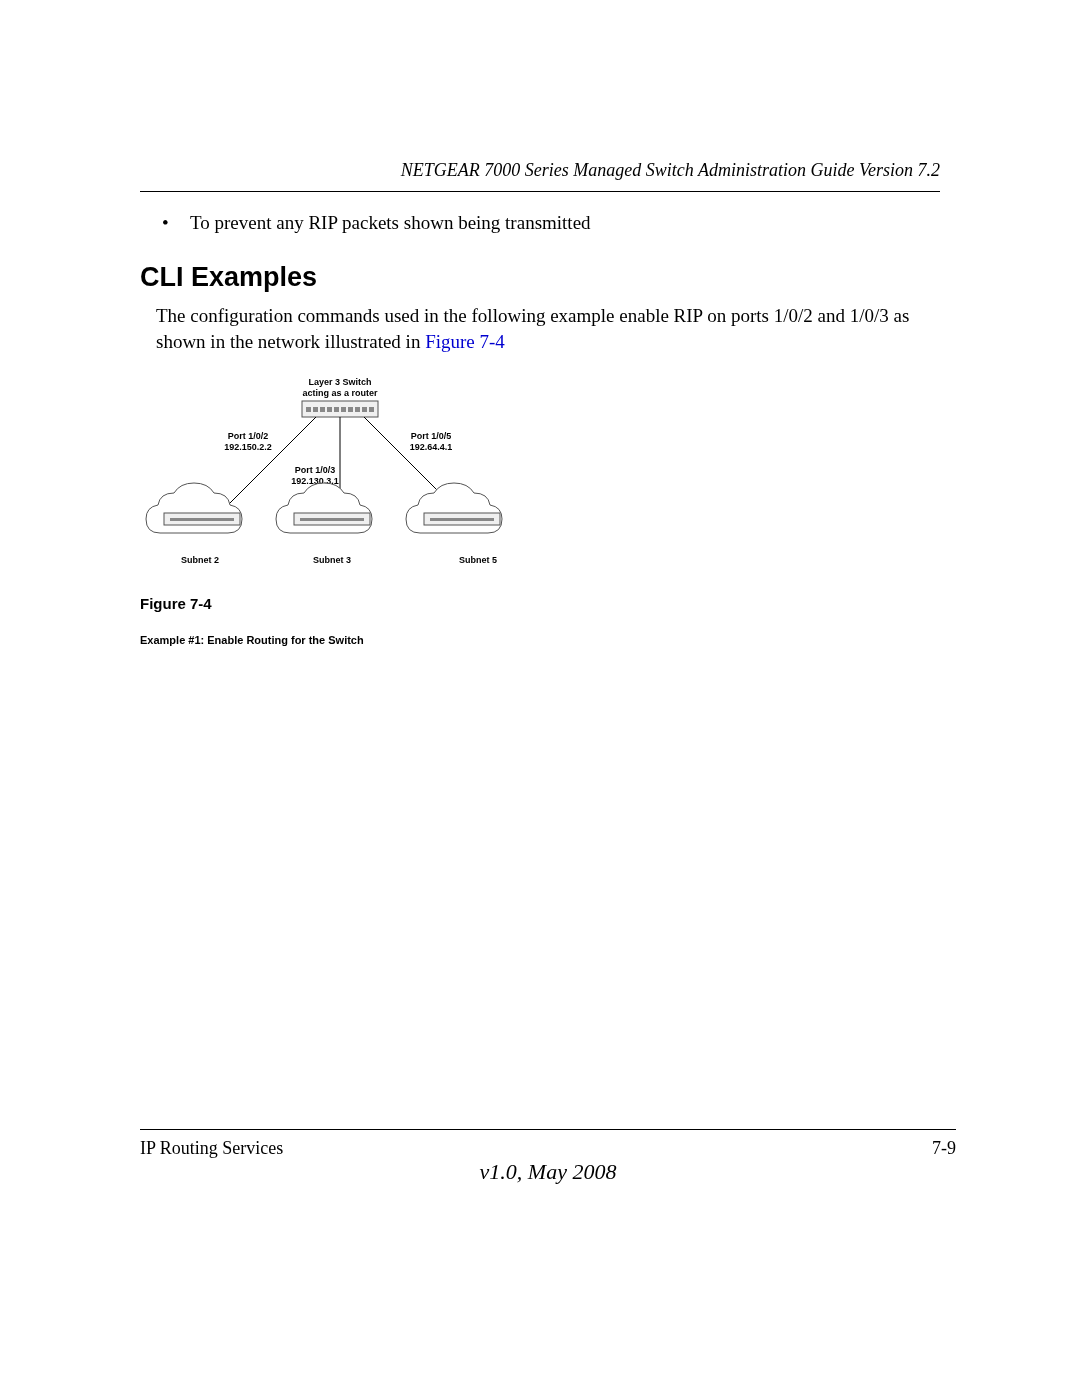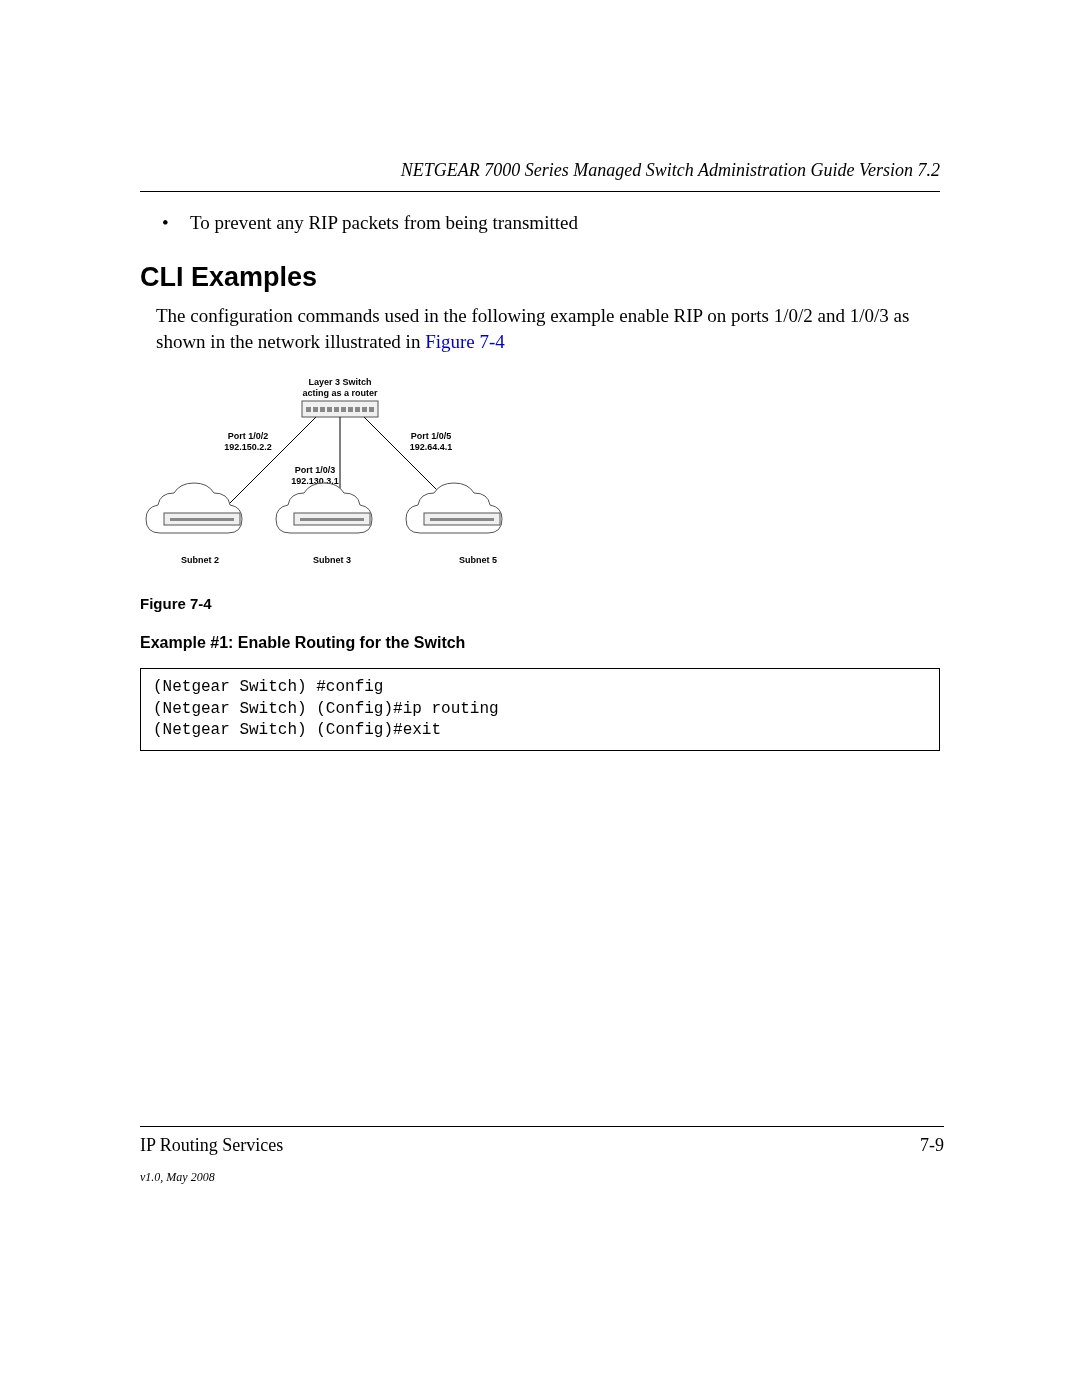--- a/index.html
+++ b/index.html
@@ -59,66 +59,65 @@
   .diagram-svg { display: block; }
   .figure-caption {
     font-family: Arial, Helvetica, sans-serif;
     font-weight: 700;
     font-size: 15px;
     margin: 12px 0 22px 0;
   }
   .example-title {
     font-family: Arial, Helvetica, sans-serif;
     font-weight: 700;
-    font-size: 16px;
+    font-size: 11px;
     margin: 18px 0 10px 0;
   }
   .code-block {
     border: 1px solid #000;
     padding: 8px 12px;
     font-family: "Courier New", Courier, monospace;
     font-size: 16px;
     line-height: 1.35;
     white-space: pre;
     margin-top: 16px;
   }
   .footer {
     position: absolute;
     left: 140px;
-    right: 136px;
+    right: 124px;
     bottom: 120px;
     font-family: Liberation Serif, serif;
   }
   .footer .hr-rule { margin-bottom: 8px; }
   .footer-row {
     display: flex;
     justify-content: space-between;
     font-size: 18px;
   }
   .footer-version {
-    text-align: left;
+    text-align: center;
     font-style: italic;
-    font-size: 12px;
-    margin-top: 14px;
+    font-size: 22px;
   }
   
   .dlabel { font-family: Arial, Helvetica, sans-serif; font-size: 9px; fill: #000; }
   .dlabel-c { text-anchor: middle; }
 </style>
 </head>
 <body>
 
 <div class="page">
 
   <div class="running-header">NETGEAR 7000 Series Managed Switch Administration Guide Version 7.2</div>
   <hr class="hr-rule">
 
   <div class="bullet-line">
     <span class="bullet-dot">•</span>
-    <span>To prevent any RIP packets from being transmitted</span>
+    <span>To prevent any RIP packets shown being transmitted</span>
   </div>
 
   <h2 class="section-title">CLI Examples</h2>
 
   <p class="body">
     <span>The configuration commands used in the following example enable RIP on ports 1/0/2 and 1/0/3 as shown in the network illustrated in </span><a class="xref" href="#">Figure 7-4</a>
   </p>
 
   <div class="figure-box">
     <svg class="diagram-svg" viewBox="0 0 400 210" width="400" height="210">
@@ -179,23 +178,20 @@
       <text class="dlabel dlabel-c" x="60" y="190">Subnet 2</text>
       <text class="dlabel dlabel-c" x="192" y="190">Subnet 3</text>
       <text class="dlabel dlabel-c" x="338" y="190">Subnet 5</text>
     </svg>
   </div>
 
   <div class="figure-caption">Figure 7-4</div>
 
   <div class="example-title">Example #1: Enable Routing for the Switch</div>
 
-  <div class="code-block">(Netgear Switch) #config
-(Netgear Switch) (Config)#ip routing
-(Netgear Switch) (Config)#exit</div>
 
   <div class="footer">
     <hr class="hr-rule">
     <div class="footer-row">
       <span>IP Routing Services</span>
       <span>7-9</span>
     </div>
     <div class="footer-version">v1.0, May 2008</div>
   </div>
 

